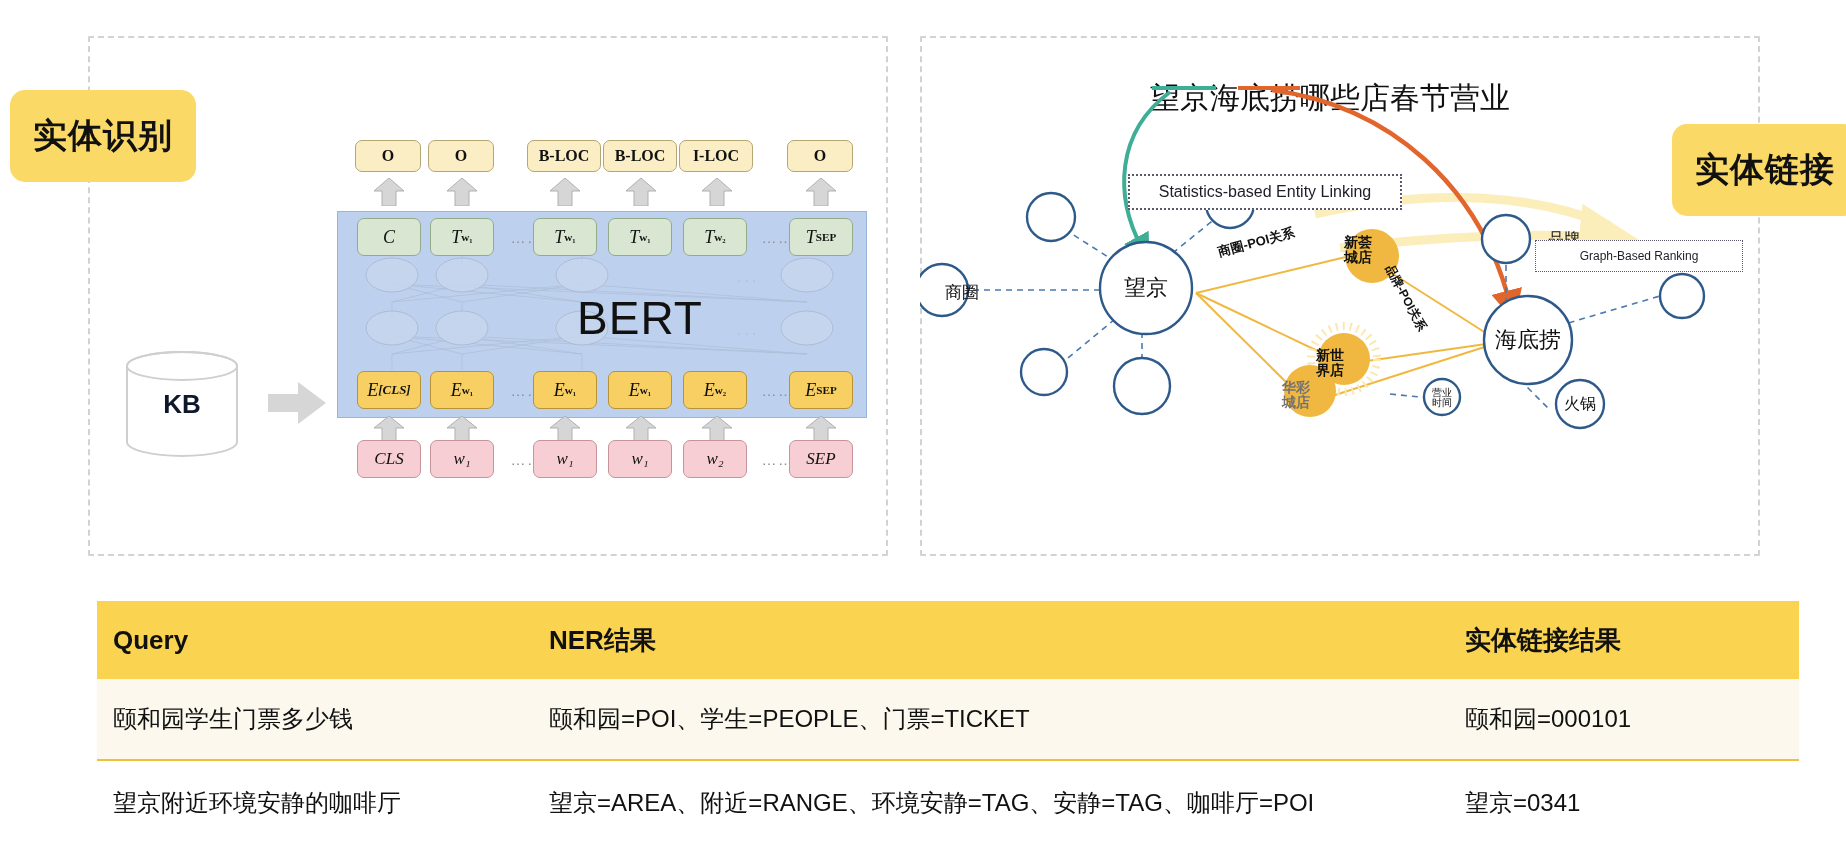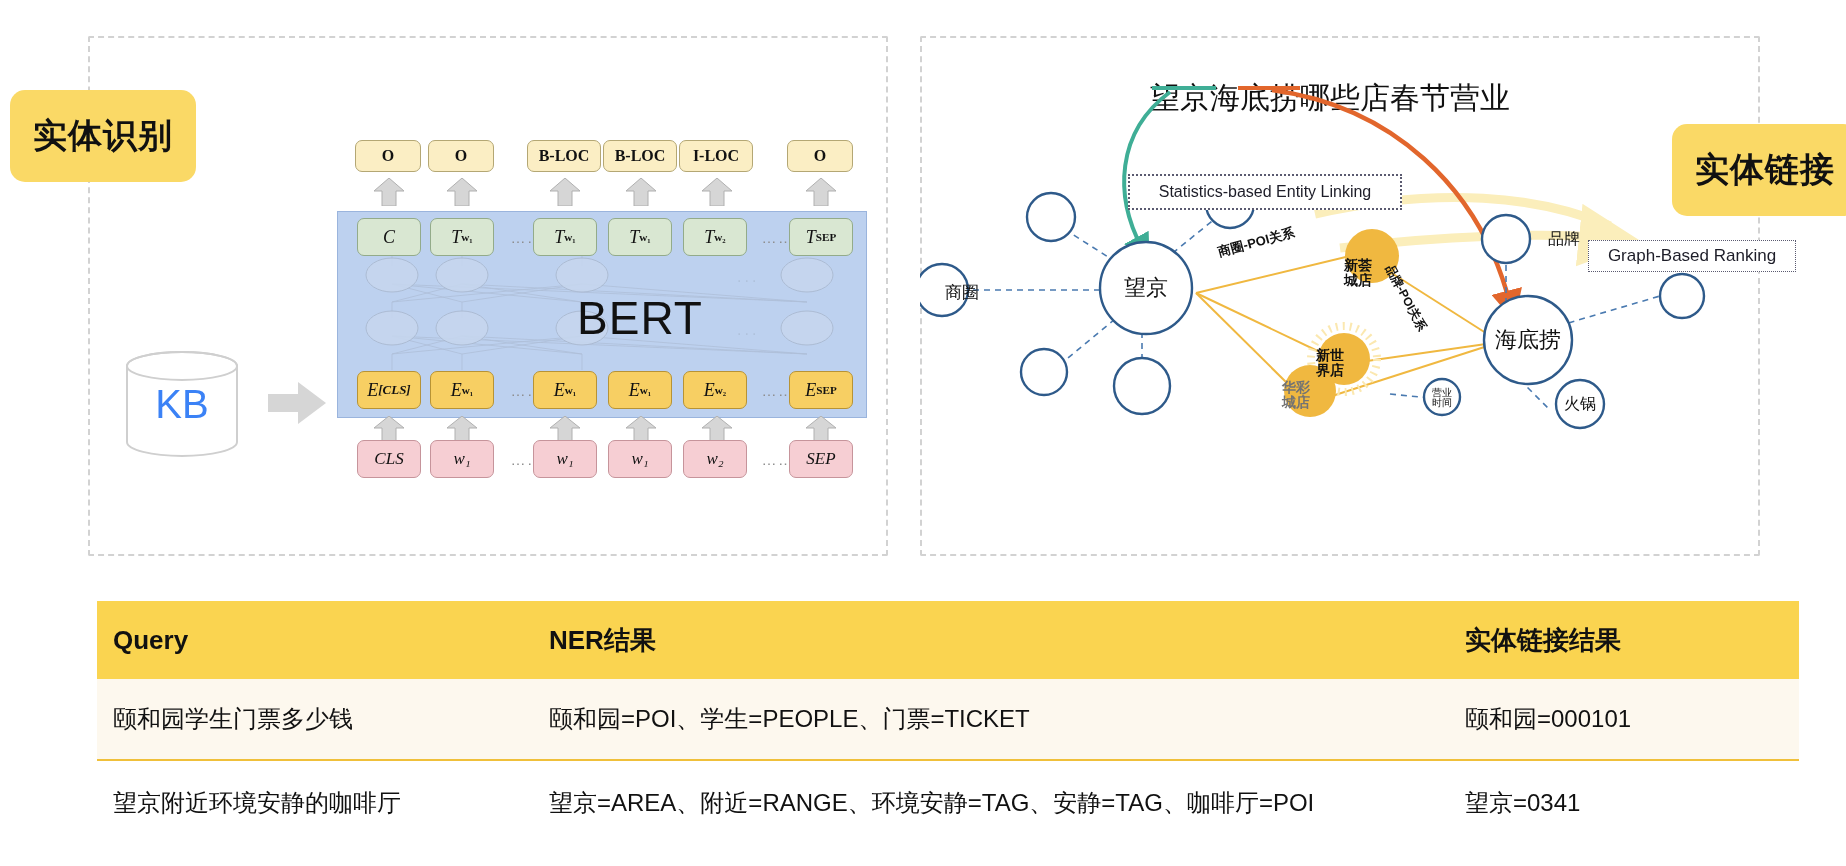--- a/index.html
+++ b/index.html
@@ -23,21 +23,21 @@
   }
   #tag-ner{left:10px;top:90px;width:186px;height:92px;}
   #tag-el{left:1672px;top:90px;width:186px;height:92px;margin-top:34px;}
 
   
   #kb-wrap{left:122px;top:350px;width:120px;height:108px;}
   #kb-wrap svg{display:block;}
   #kb-label{
     left:122px;top:385px;width:120px;height:38px;
     display:flex;align-items:center;justify-content:center;
-    font-size:40px;color:#3b82f6;
+    font-size:26px;color:#0f172a;font-weight:bold;
   }
   #kb-arrow{left:268px;top:382px;width:58px;height:42px;}
 
   
   #bert-box{
     left:337px;top:211px;width:530px;height:207px;
     background:#bdd1ef;border:1px solid #9ab4dd;box-sizing:border-box;
   }
   #bert-label{
     left:540px;top:290px;width:200px;height:56px;
@@ -71,21 +71,21 @@
     font-size:30px;color:#111;white-space:nowrap;
   }
   #graph-svg{left:920px;top:36px;}
   .gbox{
     position:absolute;box-sizing:border-box;
     border:2px dotted #5a5a70;background:#ffffff;
     display:flex;align-items:center;justify-content:center;
     color:#1d1d28;
   }
   #sbox{left:1128px;top:174px;width:274px;height:36px;font-size:16px;}
-  #gbox2{left:1588px;top:240px;width:208px;height:32px;font-size:17px;border-width:1px;}
+  #gbox2{left:1535px;top:240px;width:208px;height:32px;font-size:12px;border-width:1px;}
 
   
   #tbl{left:97px;top:601px;width:1654px;}
   #tbl table{border-collapse:collapse;width:100%;table-layout:fixed;}
   #tbl th{
     background:#fad450;color:#111;font-size:26px;font-weight:700;
     text-align:left;padding:16px 0 16px 16px;height:46px;
   }
   #tbl td{
     font-size:24px;color:#111;padding:14px 0 14px 16px;vertical-align:middle;
@@ -369,21 +369,21 @@
 </div>
 
 <div class="abs" style="left:927px;top:278px;width:70px;height:28px;display:flex;align-items:center;justify-content:center;font-size:17px;color:#111;">商圈</div>
 <div class="abs" style="left:1106px;top:272px;width:80px;height:32px;display:flex;align-items:center;justify-content:center;font-size:22px;color:#111;font-family:Liberation Mono, monospace;">望京</div>
 <div class="abs" style="left:1488px;top:324px;width:80px;height:32px;display:flex;align-items:center;justify-content:center;font-size:22px;color:#111;">海底捞</div>
 <div class="abs" style="left:1529px;top:225px;width:70px;height:28px;display:flex;align-items:center;justify-content:center;font-size:16px;color:#111;">品牌</div>
 <div class="abs" style="left:1545px;top:390px;width:70px;height:28px;display:flex;align-items:center;justify-content:center;font-size:16px;color:#111;">火锅</div>
 <div class="abs" style="left:1420px;top:382px;width:44px;height:32px;display:flex;align-items:center;justify-content:center;font-size:10px;color:#111;line-height:1.05;text-align:center;white-space:pre-line;">营业
 时间</div>
 
-<div class="abs" style="left:1330px;top:254px;width:56px;height:38px;display:flex;align-items:center;justify-content:center;font-size:14px;font-weight:700;color:#111;line-height:1.08;text-align:center;white-space:pre-line;">新荟
+<div class="abs" style="left:1330px;top:231px;width:56px;height:38px;display:flex;align-items:center;justify-content:center;font-size:14px;font-weight:700;color:#111;line-height:1.08;text-align:center;white-space:pre-line;">新荟
 城店</div>
 <div class="abs" style="left:1302px;top:344px;width:56px;height:38px;display:flex;align-items:center;justify-content:center;font-size:14px;font-weight:700;color:#111;line-height:1.08;text-align:center;white-space:pre-line;">新世
 界店</div>
 <div class="abs" style="left:1268px;top:376px;width:56px;height:38px;display:flex;align-items:center;justify-content:center;font-size:14px;font-weight:700;color:#737373;line-height:1.08;text-align:center;white-space:pre-line;">华彩
 城店</div>
 
 <div class="abs" style="left:1216px;top:244px;font-size:13px;font-weight:700;color:#111;transform:rotate(-15deg);transform-origin:left top;white-space:nowrap;">商圈-POI关系</div>
 <div class="abs" style="left:1396px;top:262px;font-size:12px;font-weight:700;color:#111;transform:rotate(62deg);transform-origin:left top;white-space:nowrap;">品牌-POI关系</div>
 
 <div class="abs gbox" id="sbox">Statistics-based Entity Linking</div>

